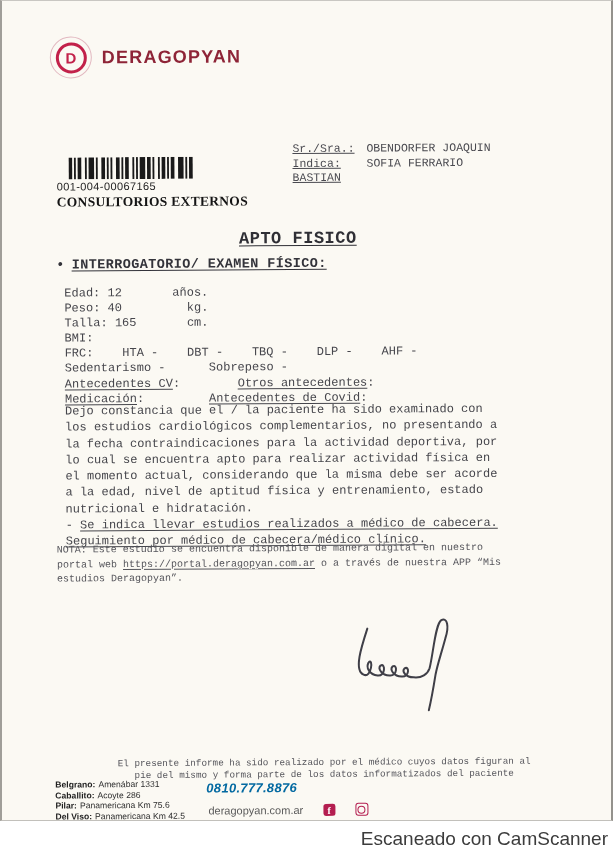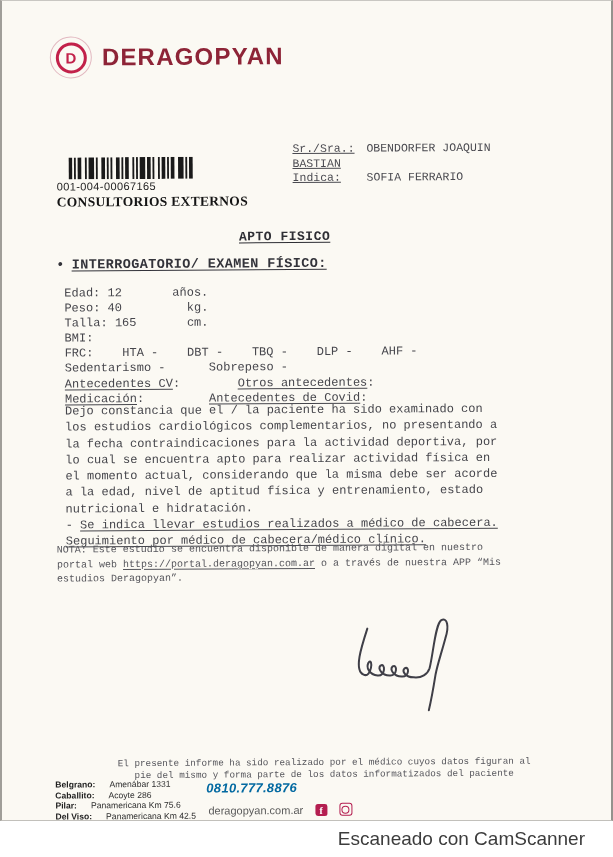--- a/index.html
+++ b/index.html
@@ -12,78 +12,78 @@
   .content{position:absolute;left:0;top:0;width:609px;height:820px;transform:rotate(-0.35deg);}
   .abs{position:absolute;}
   .mono{font-family:"Liberation Mono","DejaVu Sans Mono",monospace;}
   
   .logo{left:50px;top:34px;display:flex;align-items:center;gap:10px;}
   .logo-mark{width:40px;height:40px;border:1px solid #e2b8c0;border-radius:50%;
              display:flex;align-items:center;justify-content:center;}
   .logo-letter{width:25px;height:25px;border:3px solid #c2214a;border-radius:50%;
                color:#c2214a;font-weight:700;font-size:15px;display:flex;align-items:center;
                justify-content:center;}
-  .brand{font-size:24px;font-weight:700;color:#8e2437;letter-spacing:1.2px;}
+  .brand{font-size:18px;font-weight:700;color:#8e2437;letter-spacing:1.2px;}
   
   .patient{left:292px;top:141px;font-size:11.5px;line-height:14.6px;color:#4a4a50;white-space:pre;}
   .patient .rlabel{display:inline-block;width:74px;text-decoration:underline;}
   
   .barcode-block{left:56px;top:155px;color:#1d1d1d;}
   .bars{margin-left:12px;display:block;}
   .barcode-number{font-size:11px;letter-spacing:0.4px;margin-top:1px;color:#222;}
   .department{font-family:"Liberation Serif",serif;font-weight:700;font-size:13.5px;
               letter-spacing:0.3px;margin-top:2px;color:#141414;}
   
   .typed{white-space:pre;color:#46464c;}
-  .report-title{left:238px;top:228px;font-size:13px;font-weight:700;letter-spacing:0.5px;
+  .report-title{left:238px;top:228px;font-size:17px;font-weight:700;letter-spacing:0.5px;
                 color:#2f2f35;}
   .section{left:55px;top:255px;font-size:13.5px;font-weight:700;letter-spacing:0.4px;color:#33333a;}
   .section .bullet{margin-right:7px;}
   .u{text-decoration:underline;text-underline-offset:2px;text-decoration-thickness:1px;}
   .fields{left:63px;top:284px;font-size:12px;line-height:15.1px;}
   .para{left:63px;top:401px;font-size:12px;line-height:16.25px;}
   .nota{left:54px;top:541px;font-size:10px;line-height:14.5px;color:#55555b;}
   
   .signature{left:340px;top:612px;}
   .doctor{left:328px;top:702px;width:158px;text-align:center;color:#2b2b2b;}
   .doctor-name{font-size:13px;font-weight:700;}
   .doctor-mn{font-size:11px;font-weight:700;margin-top:1px;}
   .doctor-spec{font-size:9.5px;font-weight:700;letter-spacing:0.4px;margin-top:2px;}
   
   .disclaimer{left:85px;top:756px;width:470px;font-size:9.3px;line-height:11.5px;
               color:#55555b;text-align:center;white-space:pre;}
   .locations{left:51px;top:777px;font-size:8.6px;line-height:10.6px;color:#2e2e2e;}
-  .locations .rlabel{font-weight:700;margin-right:14px;color:#1f1f1f;}
+  .locations .rlabel{font-weight:700;margin-right:3px;color:#1f1f1f;}
   .phone{left:202px;top:779px;font-size:13px;font-weight:700;color:#0369a1;letter-spacing:0.3px;font-style:italic;}
-  .website-row{left:204px;top:802px;display:flex;align-items:center;gap:12px;
+  .website-row{left:204px;top:802px;display:flex;align-items:center;gap:20px;
                font-size:11px;color:#5a5a5a;}
   .fb{width:12px;height:12px;border-radius:2.5px;background:#b41e50;color:#fff;
       font-family:"Liberation Serif",serif;font-size:10px;font-weight:700;
       display:flex;align-items:flex-end;justify-content:center;line-height:11px;}
   .ig{width:11px;height:11px;border:1.5px solid #b41e50;border-radius:3px;position:relative;}
   .ig::after{content:"";position:absolute;inset:1.5px;border:1.3px solid #b41e50;border-radius:50%;}
   
   .cam{position:absolute;left:0;right:0;bottom:0;height:36px;background:#ffffff;
-       display:flex;align-items:center;justify-content:flex-end;padding-right:28px;
+       display:flex;align-items:center;justify-content:flex-end;padding-right:5px;
        font-size:19px;color:#3c3c3c;}
 </style>
 </head>
 <body>
 
 <div class="scan">
   <div class="content">
 
     <div class="abs logo">
       <div class="logo-mark">
         <span class="logo-letter">D</span>
       </div>
       <span class="brand">DERAGOPYAN</span>
     </div>
 
-    <div class="abs patient mono"><div><span class="rlabel">Sr./Sra.:</span><span class="rvalue">OBENDORFER JOAQUIN</span></div><div><span class="rlabel">BASTIAN</span><span class="rvalue"></span></div><div><span class="rlabel">Indica:</span><span class="rvalue">SOFIA FERRARIO</span></div></div>
+    <div class="abs patient mono"><div><span class="rlabel">Sr./Sra.:</span><span class="rvalue">OBENDORFER JOAQUIN</span></div><div><span class="rlabel">Indica:</span><span class="rvalue">SOFIA FERRARIO</span></div><div><span class="rlabel">BASTIAN</span><span class="rvalue"></span></div></div>
 
     <div class="abs barcode-block">
       <svg class="bars" width="126" height="22" viewBox="0 0 69 22" preserveAspectRatio="none">
         <g fill="#1a1a1a">
           <rect x="0" width="2" height="22"></rect>
             <rect x="3" width="1" height="22"></rect>
           <rect x="5" width="2" height="22"></rect>
             <rect x="9" width="1" height="22"></rect>
           <rect x="11" width="3" height="22"></rect>
             <rect x="15" width="1" height="22"></rect>

